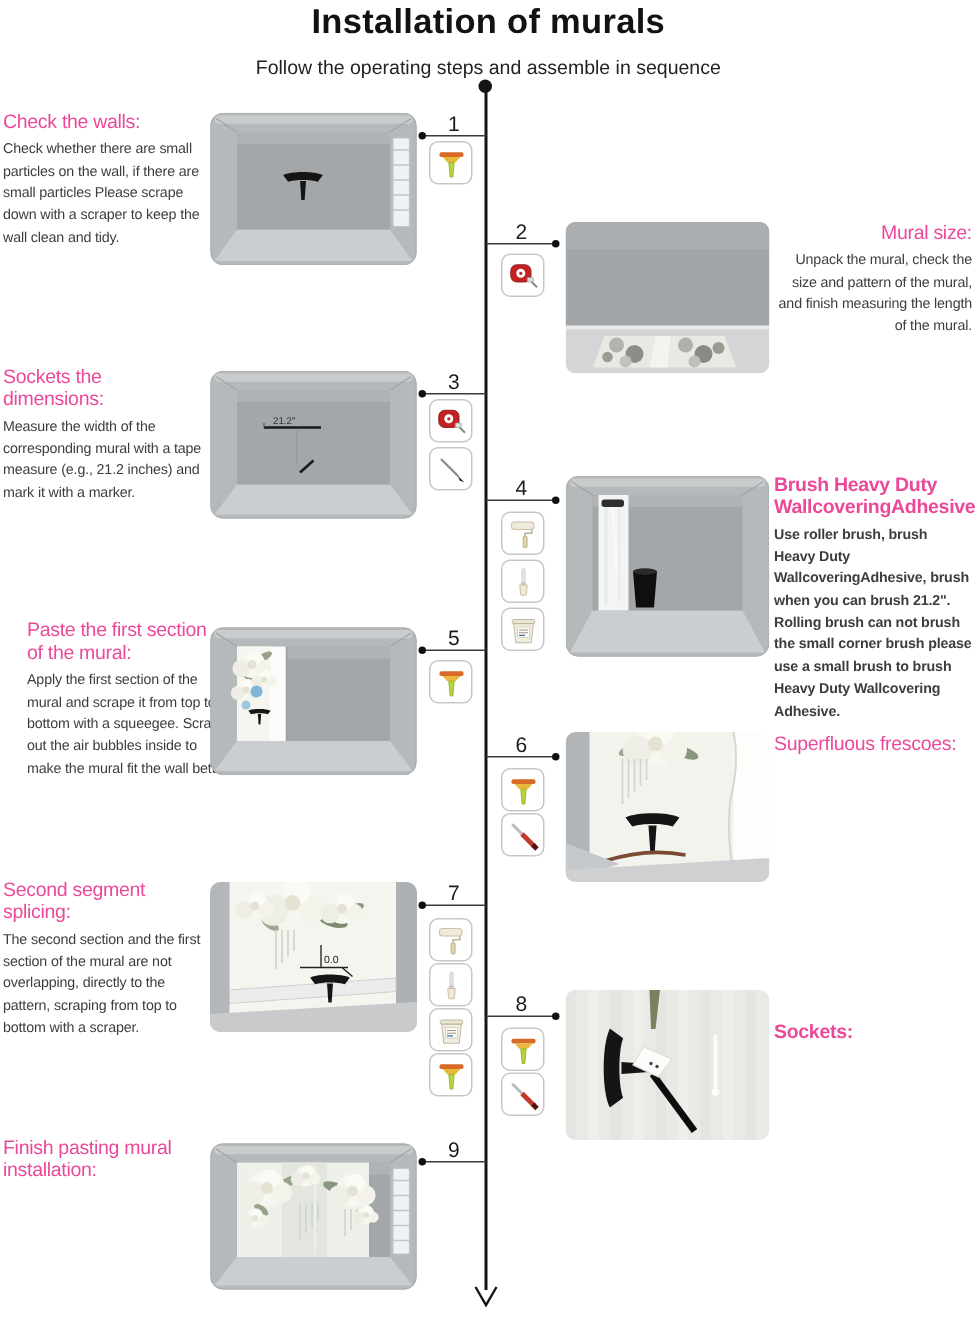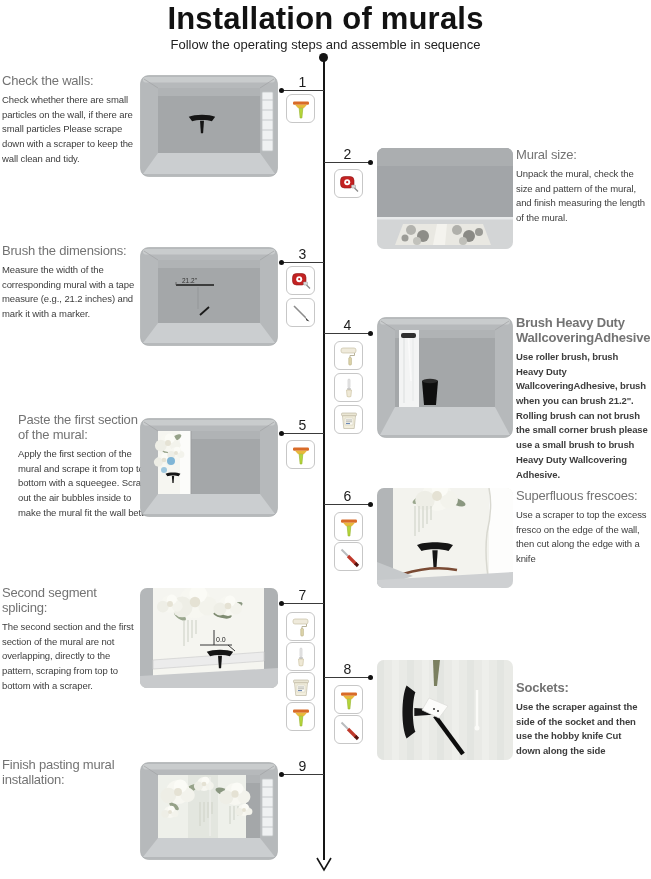--- a/index.html
+++ b/index.html
@@ -1,29 +1,29 @@
 <!DOCTYPE html>
 <html><head>
 <meta charset="utf-8">
 <style>
   html,body { margin:0; padding:0; background:#fff; font-family:"Liberation Sans", sans-serif; }
   #canvas { position:relative; width:651px; height:879px; background:#fff; overflow:hidden; }
 
   .title { position:absolute; top:1px; left:0; right:0; text-align:center;
-           font-size:31px; font-weight:bold; color:#121212; letter-spacing:.2px; }
+           font-size:23px; font-weight:bold; color:#121212; letter-spacing:.2px; }
   .subtitle { position:absolute; top:37px; left:0; right:0; text-align:center;
               font-size:13px; color:#222; }
 
   .timeline { position:absolute; left:323px; top:57px; width:1.6px; height:803px; background:#151515; }
   .timeline-dot { position:absolute; left:319px; top:53px; width:9px; height:9px;
                   border-radius:50%; background:#151515; }
   .timeline-arrow { position:absolute; left:315px; top:856px; }
 
   .step-text  { position:absolute; }
-  .step-title { font-size:13px; color:#737373; line-height:1.15; margin-bottom:4px;
+  .step-title { font-size:13px; color:#ec4899; line-height:1.15; margin-bottom:4px;
                 letter-spacing:-.2px; white-space:pre-line; }
   .step-body  { font-size:9.5px; color:#3d3d3d; line-height:1.55; letter-spacing:-.1px; }
 
   .connector { position:absolute; border-top:1px solid #3a3a3a; height:0; }
   .step-num  { position:absolute; top:-17px; left:0; width:100%; text-align:center;
                font-size:14px; color:#1c1c1c; }
   .conn-dot  { position:absolute; top:-3px; width:5px; height:5px; border-radius:50%; background:#111; }
   .conn-dot.at-left  { left:-2px; }
   .conn-dot.at-right { right:-2px; }
 
@@ -80,21 +80,21 @@
           <line x1="122" y1="35" x2="133" y2="35" stroke="#c2c5c7" stroke-width="0.9"></line>
           <line x1="122" y1="45" x2="133" y2="45" stroke="#c2c5c7" stroke-width="0.9"></line>
           <line x1="122" y1="55" x2="133" y2="55" stroke="#c2c5c7" stroke-width="0.9"></line>
           <line x1="122" y1="65" x2="133" y2="65" stroke="#c2c5c7" stroke-width="0.9"></line>
           <g transform="translate(62 44) rotate(0) scale(1.1)">
             <path d="M-12,-2 C-7,-4.5 7,-4.5 12,-2 L9,2 C5,0.5 -5,0.5 -9,2 Z" fill="#151515"></path>
             <path d="M-1.8,1.5 L1.8,1.5 L1,13 L-1,13 Z" fill="#151515"></path>
           </g>
         </svg>
       </div>
-      <div class="step-text" style="left: 516px; top: 148px; width: 132px;">
+      <div class="step-text" style="left: 516px; top: 148px; width: 132px; text-align: right;">
         <div class="step-title">Mural size:</div>
         <div class="step-body">Unpack the mural, check the size and pattern of the mural, and finish measuring the length of the mural.</div>
       </div>
       <div class="connector" style="left: 324px; top: 162px; width: 47px;">
         <div class="step-num">2</div>
         <div class="conn-dot at-right"></div>
       </div>
       <div class="icon-box" style="left: 334px; top: 169px;">
         <svg width="24" height="24" viewBox="0 0 24 24">
           <rect x="3.5" y="4.5" width="13.5" height="11.5" rx="4" fill="#c32222" stroke="#8e1717" stroke-width="0.6"></rect>
@@ -116,21 +116,21 @@
           <circle cx="46" cy="88" r="6" fill="#8d8d88"></circle>
           <circle cx="40" cy="93" r="4" fill="#c2c2bc"></circle>
           <circle cx="80" cy="82" r="5" fill="#b0b0ab"></circle>
           <circle cx="92" cy="88" r="6" fill="#8a8a85"></circle>
           <circle cx="86" cy="93" r="4" fill="#bfbfb9"></circle>
           <circle cx="102" cy="84" r="4" fill="#9a9a95"></circle>
           <circle cx="28" cy="90" r="3.5" fill="#9c9c97"></circle>
         </svg>
       </div>
       <div class="step-text" style="left: 2px; top: 244px; width: 136px;">
-        <div class="step-title">Brush the dimensions:</div>
+        <div class="step-title">Sockets the dimensions:</div>
         <div class="step-body">Measure the width of the corresponding mural with a tape measure (e.g., 21.2 inches) and mark it with a marker.</div>
       </div>
       <div class="connector" style="left: 281px; top: 262px; width: 43px;">
         <div class="step-num">3</div>
         <div class="conn-dot at-left"></div>
       </div>
       <div class="icon-box" style="left: 286px; top: 266px;">
         <svg width="24" height="24" viewBox="0 0 24 24">
           <rect x="3.5" y="4.5" width="13.5" height="11.5" rx="4" fill="#c32222" stroke="#8e1717" stroke-width="0.6"></rect>
           <circle cx="10.2" cy="10.2" r="3" fill="#fff"></circle>
@@ -266,21 +266,20 @@
           <circle cx="24" cy="52" r="3" fill="#9ec7de"></circle>
           <line x1="51" y1="13" x2="51" y2="76" stroke="#9b9ea0" stroke-width="1"></line>
           <g transform="translate(33 57) rotate(0) scale(0.62)">
             <path d="M-12,-2 C-7,-4.5 7,-4.5 12,-2 L9,2 C5,0.5 -5,0.5 -9,2 Z" fill="#151515"></path>
             <path d="M-1.8,1.5 L1.8,1.5 L1,13 L-1,13 Z" fill="#151515"></path>
           </g>
         </svg>
       </div>
       <div class="step-text" style="left: 516px; top: 489px; width: 132px;">
         <div class="step-title">Superfluous frescoes:</div>
-        <div class="step-body">Use a scraper to top the excess fresco on the edge of the wall, then cut along the edge with a knife</div>
       </div>
       <div class="connector" style="left: 324px; top: 504px; width: 47px;">
         <div class="step-num">6</div>
         <div class="conn-dot at-right"></div>
       </div>
       <div class="icon-box" style="left: 334px; top: 512px;">
         <svg width="24" height="24" viewBox="0 0 24 24">
           <rect x="4" y="4.5" width="16" height="3.2" rx="1.2" fill="#d96b28"></rect>
           <polygon points="6,7.7 18,7.7 14.8,11.2 9.2,11.2" fill="#e8b93c"></polygon>
           <polygon points="10.2,11.2 13.8,11.2 12.9,21 11.1,21" fill="#b5d63b" stroke="#93b227" stroke-width="0.6"></polygon>
@@ -401,21 +400,20 @@
           <text x="76" y="54" font-size="7" fill="#1a1a1a" font-family="Liberation Sans, sans-serif">0.0</text>
           <g transform="translate(80 66) rotate(0) scale(1.1)">
             <path d="M-12,-2 C-7,-4.5 7,-4.5 12,-2 L9,2 C5,0.5 -5,0.5 -9,2 Z" fill="#151515"></path>
             <path d="M-1.8,1.5 L1.8,1.5 L1,13 L-1,13 Z" fill="#151515"></path>
           </g>
           <polygon points="0,88 138,80 138,100 0,100" fill="#c8cacc"></polygon>
         </svg>
       </div>
       <div class="step-text" style="left: 516px; top: 681px; width: 132px; font-weight: bold;">
         <div class="step-title">Sockets:</div>
-        <div class="step-body">Use the scraper against the side of the socket and then use the hobby knife Cut down along the side</div>
       </div>
       <div class="connector" style="left: 324px; top: 677px; width: 47px;">
         <div class="step-num">8</div>
         <div class="conn-dot at-right"></div>
       </div>
       <div class="icon-box" style="left: 334px; top: 685px;">
         <svg width="24" height="24" viewBox="0 0 24 24">
           <rect x="4" y="4.5" width="16" height="3.2" rx="1.2" fill="#d96b28"></rect>
           <polygon points="6,7.7 18,7.7 14.8,11.2 9.2,11.2" fill="#e8b93c"></polygon>
           <polygon points="10.2,11.2 13.8,11.2 12.9,21 11.1,21" fill="#b5d63b" stroke="#93b227" stroke-width="0.6"></polygon>

